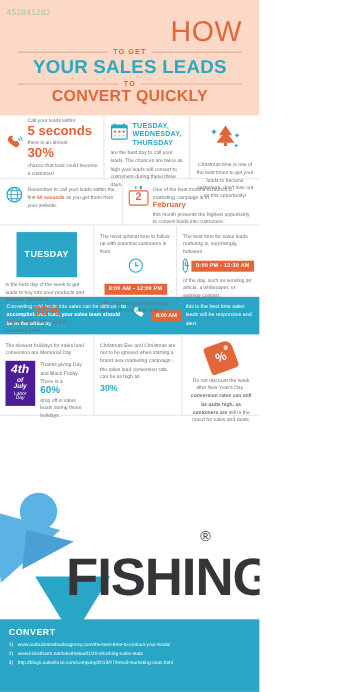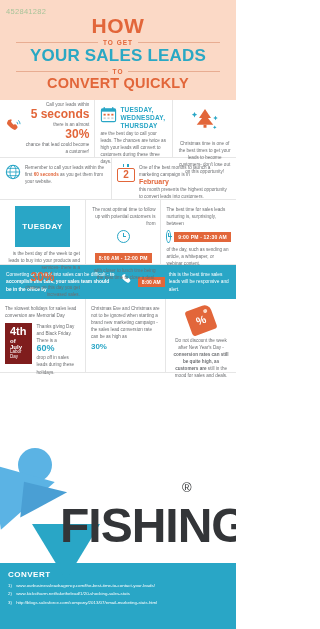--- a/index.html
+++ b/index.html
@@ -12,22 +12,22 @@
 
   
   .header {
     background:#fbd9c6; padding:6px 16px 8px; text-align:center; position:relative;
   }
   .stock-id {
     position:absolute; left:6px; top:7px;
     font-size:7.5px; color:#a8c49a; letter-spacing:.3px;
   }
   .h-how {
-    font-size:21px; font-weight:bold; color:#e2663a;
-    letter-spacing:.5px; line-height:1.05; margin-top:9px;
+    font-size:26px; font-weight:normal; color:#e2663a;
+    letter-spacing:.5px; line-height:1.05; margin-top:9px;text-align:right;
   }
   .h-rule {
     display:flex; align-items:center; justify-content:center; gap:5px;
     margin:2px 0 1px;
   }
   .h-rule:before, .h-rule:after {
     content:""; height:1px; background:#e8ad92; flex:1;
   }
   .h-small { font-size:6.5px; font-weight:bold; color:#e2663a; letter-spacing:1px; }
   .h-leads {
@@ -55,21 +55,21 @@
   .toptips {
     position:absolute; left:103px; top:11px;
     color:#fff; font-size:13px; font-weight:bold; letter-spacing:.5px;
   }
 
   
   .grid-row { display:flex; border-bottom:1px solid #e6e6e6; }
   .cell { padding:6px 5px; position:relative; }
   .cell + .cell { border-left:1px solid #e6e6e6; }
   .txt { font-size:4.6px; color:#6d6f72; line-height:1.55; }
-  .txt-c { text-align:right; }
+  .txt-c { text-align:left; }
   .big-orange { font-size:12px; font-weight:bold; color:#e2663a; line-height:1.1; }
   .big-teal { font-size:8px; font-weight:bold; color:#29a6c6; line-height:1.2; }
   .lbl-teal { font-size:6.5px; font-weight:bold; color:#29a6c6; line-height:1.25; letter-spacing:.2px; }
   .hl-orange { color:#e2663a; font-weight:bold; }
 
   
   .r1 { height:58px; }
   .r1 .c1 { width:40%; display:flex; align-items:center; gap:3px; }
   .r1 .c2 { width:33%; }
   .r1 .c3 { width:27%; text-align:center; }
@@ -130,22 +130,22 @@
     background:#e2663a; color:#fff; font-size:5px; font-weight:bold;
     padding:2px 4px; white-space:nowrap;
   }
 
   
   .r4 { height:74px; }
   .r4 .c1 { width:36%; }
   .r4 .c2 { width:34%; }
   .r4 .c3 { width:30%; text-align:center; }
   .badge-july {
-    background:#7f1d1d; color:#fff; text-align:left;
-    padding:3px 5px 4px; display:inline-block; line-height:1.05;
+    background:#4c1d95; color:#fff; text-align:center;
+    padding:3px 5px 4px; display:inline-block; line-height:1.05;font-style:italic;
   }
   .j-4th { font-size:11px; font-weight:bold; }
   .j-of { font-size:6px; font-weight:bold; }
   .j-lab { font-size:4.5px; }
   .july-wrap { display:flex; gap:5px; align-items:flex-start; margin-top:4px; }
   .pct60 { font-size:9px; font-weight:bold; color:#29a6c6; line-height:1.1; }
   .tag {
     width:26px; height:26px; background:#e2663a;
     transform:rotate(-20deg); border-radius:3px 7px 3px 3px;
     margin:2px auto 4px; position:relative;

